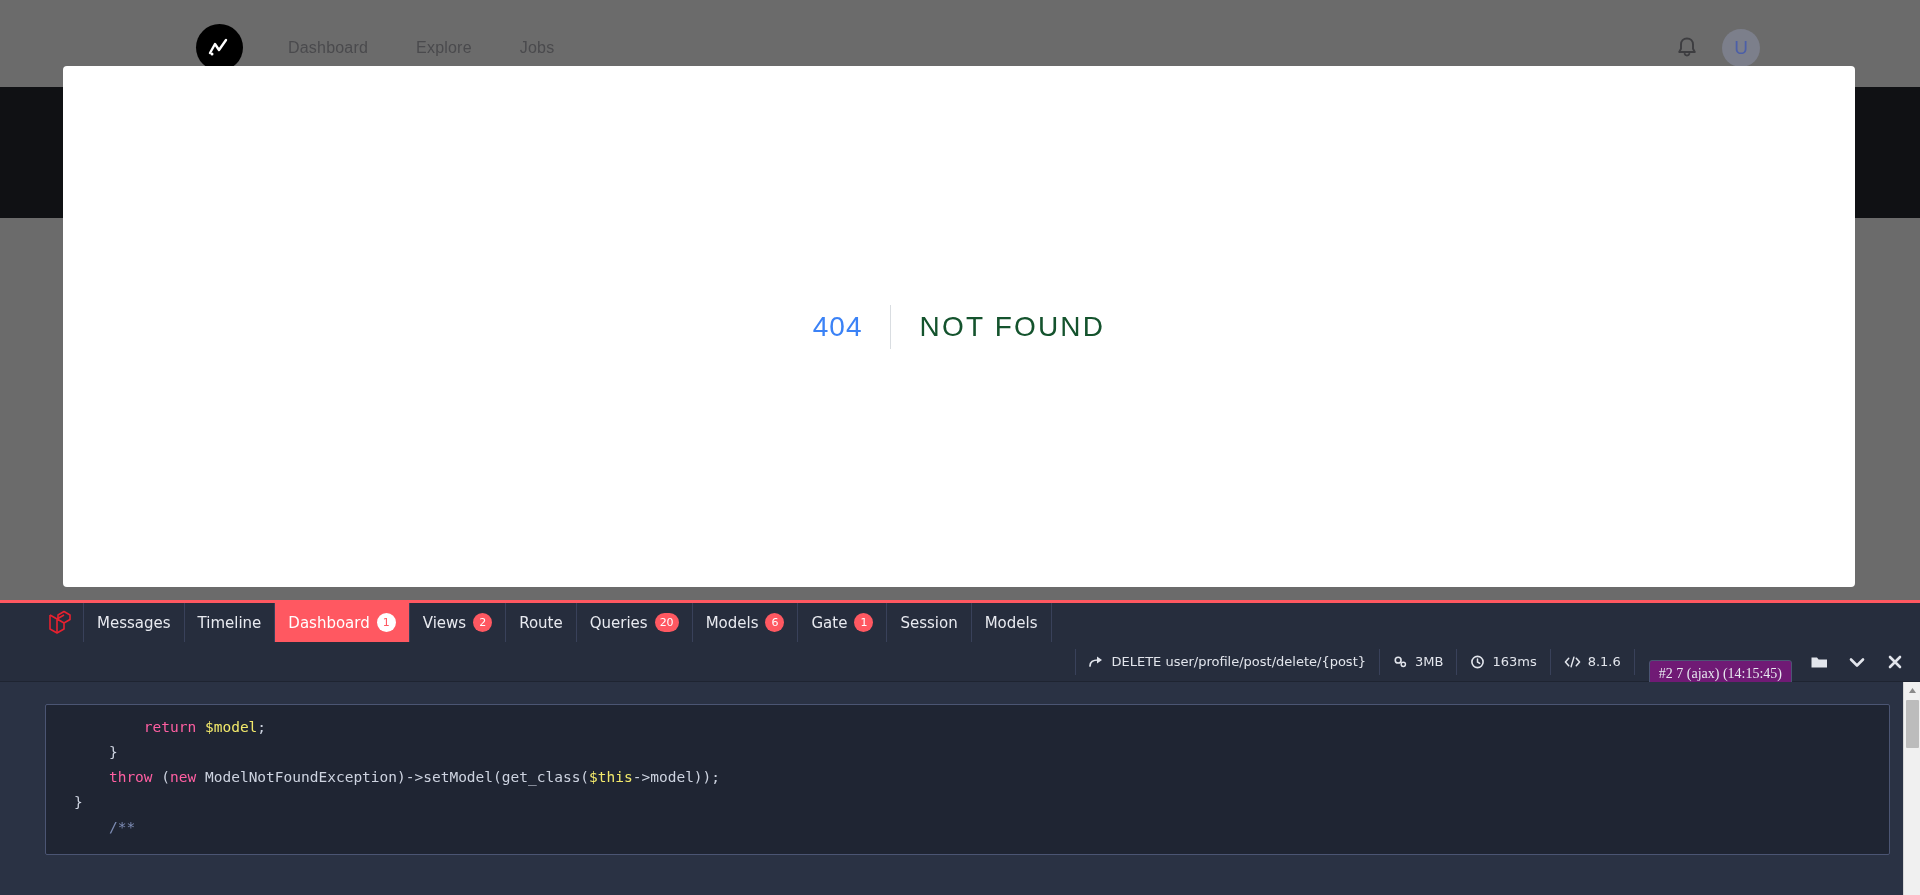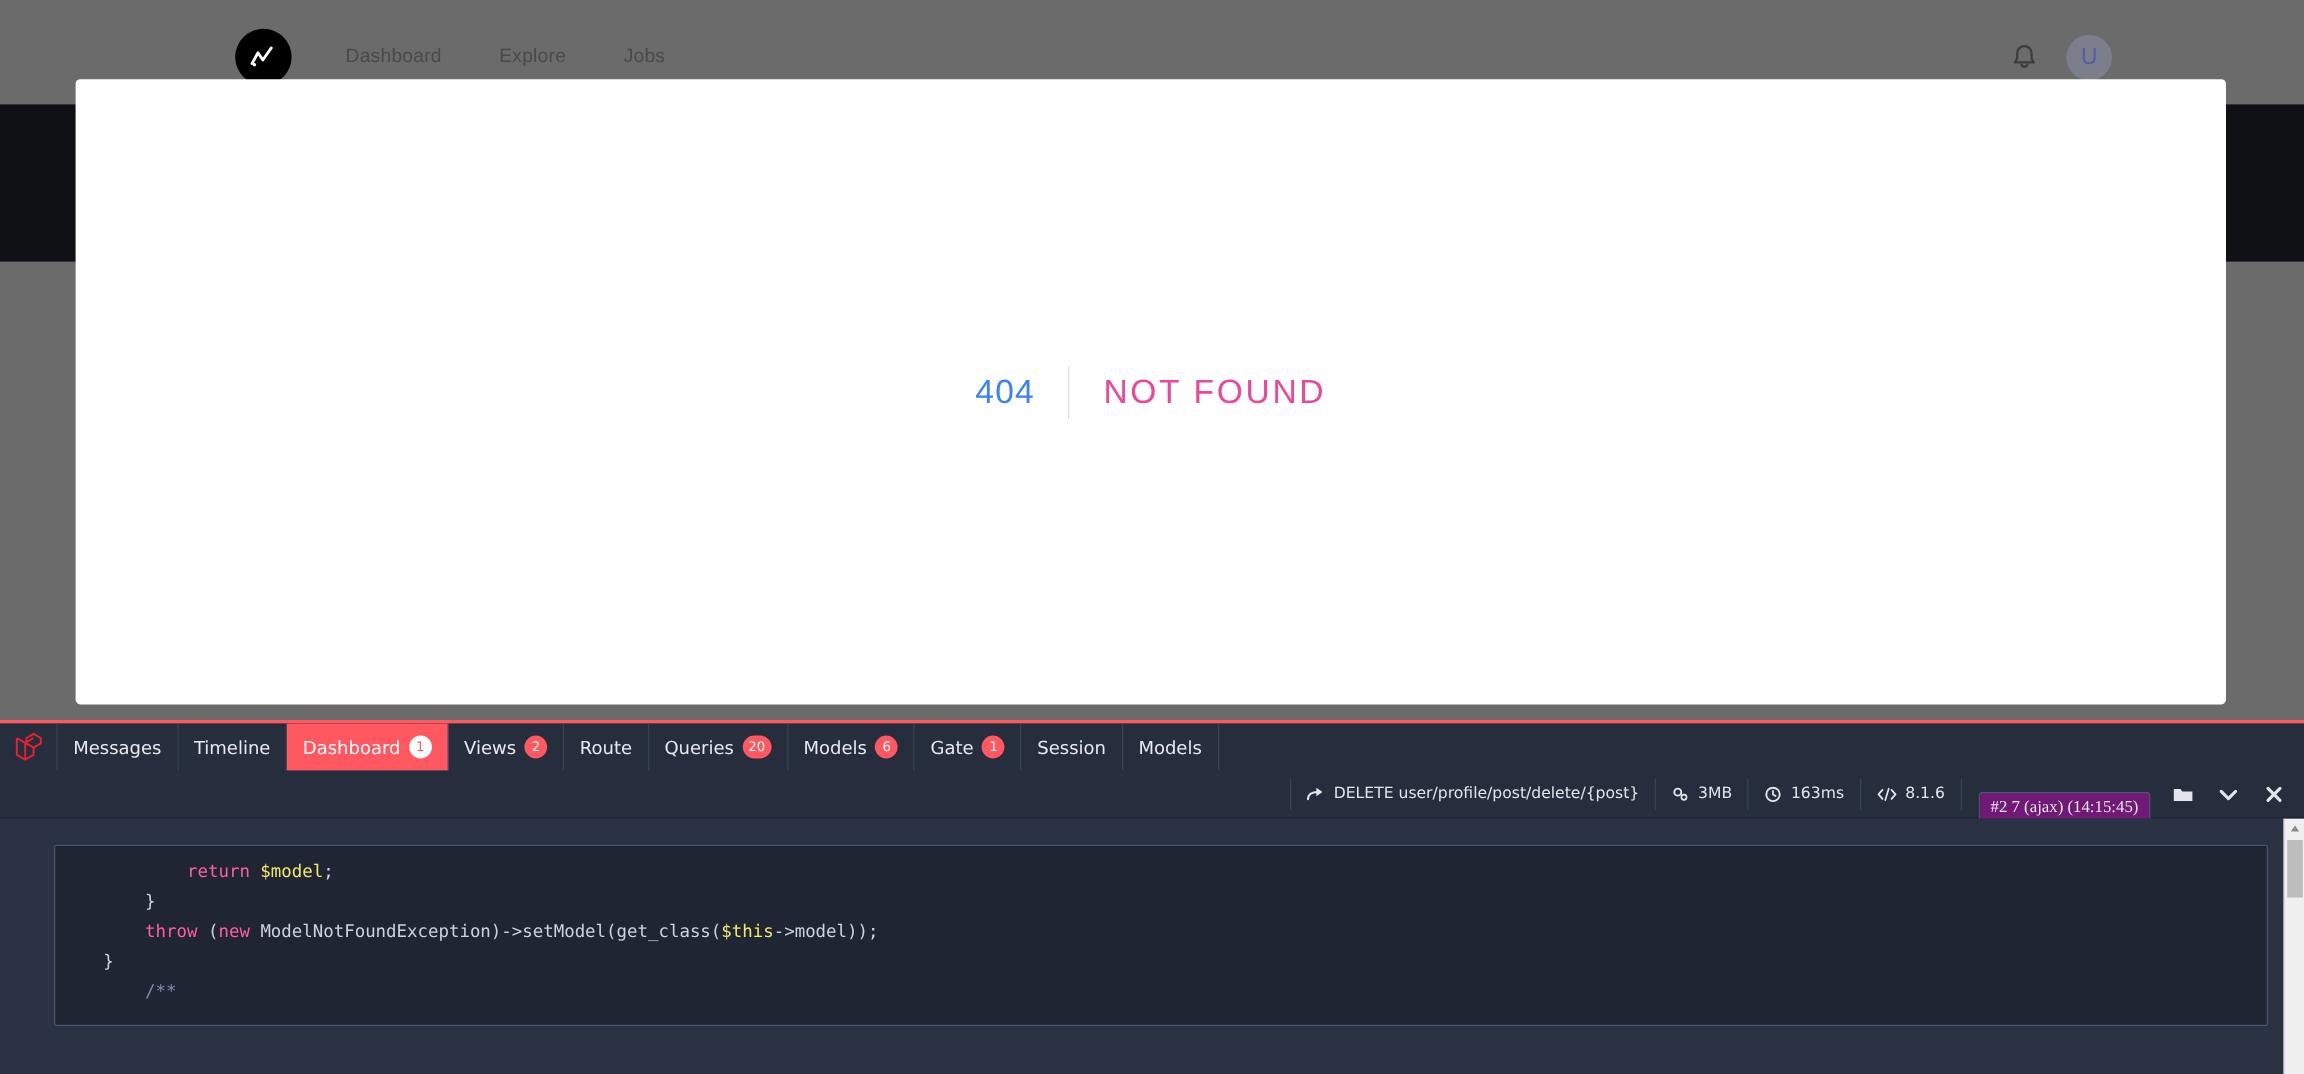--- a/index.html
+++ b/index.html
@@ -51,37 +51,38 @@
     background:#ffffff; border-radius:4px;
     display:flex; align-items:center; justify-content:center;
   }
   .notfound { display:flex; align-items:center; height:56px; }
   .notfound-code {
     font-size:28px; color:#3b82f6; font-weight:400;
     letter-spacing:1px; padding-right:28px;
   }
   .notfound-sep { width:1px; height:44px; background:#d9dde1; }
   .notfound-text {
-    font-size:28px; color:#ec4899; font-weight:400;
+    font-size:28px; color:#14532d; font-weight:400;
     letter-spacing:2.2px; padding-left:28px;
   }
 
   
   .debugbar {
     position:absolute; left:0; bottom:0; width:1920px; height:295px;
     background:#2a3244; border-top:3px solid #ff5861;
     display:flex; flex-direction:column;
     font-family:"DejaVu Sans", sans-serif;
   }
 
   
   .db-tabs-row {
     height:39px; background:#262d3d;
     display:flex; align-items:stretch; flex:0 0 auto;
     position:relative;
+    padding-left:36px;
   }
   .db-logo {
     width:48px; flex:0 0 48px;
     display:flex; align-items:center; justify-content:center;
     border-right:1px solid #39415a;
   }
   .db-tab {
     display:flex; align-items:center; gap:7px;
     padding:0 13px; color:#e8eaf0; font-size:15px;
     border-right:1px solid #39415a; cursor:pointer;
@@ -146,21 +147,21 @@
   }
   .exc-class {
     color:#ffffff; font-size:14.5px; font-weight:bold;
     font-family:"DejaVu Sans Mono", monospace;
     margin-left:24px; white-space:nowrap;
   }
 
   .code-block {
     margin:10px 30px 0 45px; background:#1f2533;
     border:1px solid #4b5573; border-radius:2px;
-    padding:10px 0 14px 12px; overflow:hidden;
+    padding:10px 0 14px 0; overflow:hidden;
   }
   .code-line {
     font-family:"DejaVu Sans Mono", monospace;
     font-size:14.5px; line-height:25px; color:#cdd3e0;
     white-space:pre; padding-left:28px;
   }
   .tok-kw    { color:#ff5fa2; }
   .tok-var   { color:#f2e96b; }
   .tok-cmt   { color:#7e8db5; }
   .tok-plain { color:#cdd3e0; }

